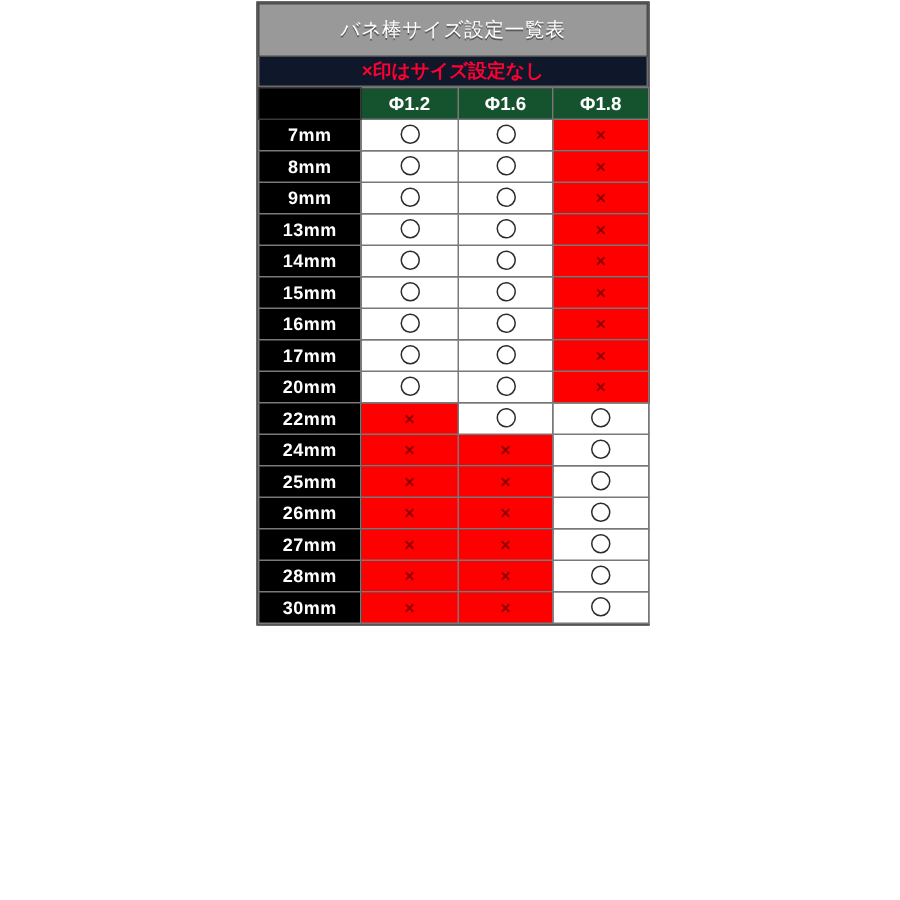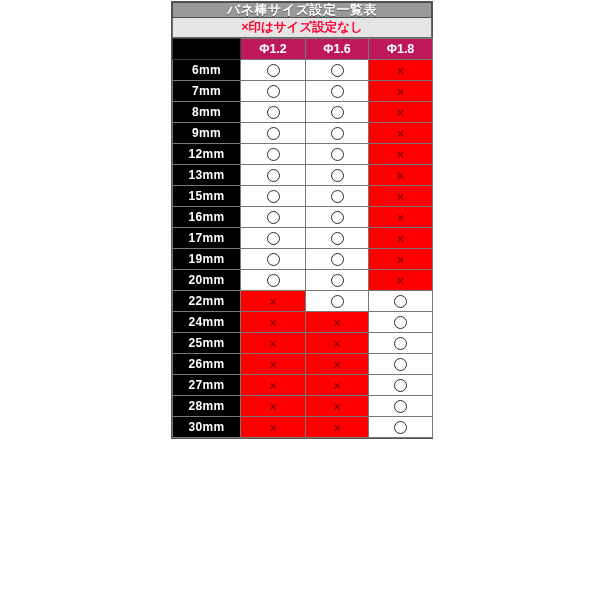--- a/index.html
+++ b/index.html
@@ -27,38 +27,38 @@
     left: 171px;
     top: 1px;
     width: 262px;
     background: #000000;
     border: 1px solid #555555;
     box-sizing: border-box;
   }
 
   
   .title-bar {
-    height: 16px;
+    height: 36px;
     background: #999999;
     border: 1px solid #4d4d4d;
     box-sizing: border-box;
     display: flex;
     align-items: center;
     justify-content: center;
     color: #ffffff;
     font-size: 13px;
-    font-weight: bold;
+    font-weight: normal;
     letter-spacing: 0.5px;
     text-shadow: 0 1px 0 #5a5a5a;
   }
 
   
   .subtitle-bar {
     height: 20px;
-    background: #e5e5e5;
+    background: #0f172a;
     border: 1px solid #6b6b6b;
     border-top: none;
     box-sizing: border-box;
     display: flex;
     align-items: center;
     justify-content: center;
     color: #ff0033;
     font-size: 12.5px;
     font-weight: bold;
   }
@@ -79,21 +79,21 @@
     margin: 0;
     height: 21px;
     border: 1px solid #787878;
     box-sizing: border-box;
     text-align: center;
     vertical-align: middle;
   }
 
   
   thead th {
-    background: #be185d;
+    background: #14532d;
     color: #ffffff;
     font-size: 12.5px;
     font-weight: bold;
     height: 23px;
     border-color: #6e6e6e;
   }
   thead th.corner {
     background: #000000;
     border-color: #3a3a3a;
   }
@@ -157,75 +157,63 @@
       <thead>
         <tr>
           <th class="corner"></th>
           <th>Φ1.2</th>
           <th>Φ1.6</th>
           <th>Φ1.8</th>
         </tr>
       </thead>
       <tbody id="grid-body">
           <tr>
-            <td class="row-label">6mm</td>
-            <td class="cell-ok"><span class="mark-circle"></span></td>
-            <td class="cell-ok"><span class="mark-circle"></span></td>
-            <td class="cell-no"><span class="mark-cross">×</span></td>
-          </tr>
-          <tr>
             <td class="row-label">7mm</td>
             <td class="cell-ok"><span class="mark-circle"></span></td>
             <td class="cell-ok"><span class="mark-circle"></span></td>
             <td class="cell-no"><span class="mark-cross">×</span></td>
           </tr>
           <tr>
             <td class="row-label">8mm</td>
             <td class="cell-ok"><span class="mark-circle"></span></td>
             <td class="cell-ok"><span class="mark-circle"></span></td>
             <td class="cell-no"><span class="mark-cross">×</span></td>
           </tr>
           <tr>
             <td class="row-label">9mm</td>
             <td class="cell-ok"><span class="mark-circle"></span></td>
             <td class="cell-ok"><span class="mark-circle"></span></td>
             <td class="cell-no"><span class="mark-cross">×</span></td>
           </tr>
           <tr>
-            <td class="row-label">12mm</td>
-            <td class="cell-ok"><span class="mark-circle"></span></td>
-            <td class="cell-ok"><span class="mark-circle"></span></td>
-            <td class="cell-no"><span class="mark-cross">×</span></td>
-          </tr>
-          <tr>
             <td class="row-label">13mm</td>
             <td class="cell-ok"><span class="mark-circle"></span></td>
             <td class="cell-ok"><span class="mark-circle"></span></td>
             <td class="cell-no"><span class="mark-cross">×</span></td>
           </tr>
           <tr>
+            <td class="row-label">14mm</td>
+            <td class="cell-ok"><span class="mark-circle"></span></td>
+            <td class="cell-ok"><span class="mark-circle"></span></td>
+            <td class="cell-no"><span class="mark-cross">×</span></td>
+          </tr>
+          <tr>
             <td class="row-label">15mm</td>
             <td class="cell-ok"><span class="mark-circle"></span></td>
             <td class="cell-ok"><span class="mark-circle"></span></td>
             <td class="cell-no"><span class="mark-cross">×</span></td>
           </tr>
           <tr>
             <td class="row-label">16mm</td>
             <td class="cell-ok"><span class="mark-circle"></span></td>
             <td class="cell-ok"><span class="mark-circle"></span></td>
             <td class="cell-no"><span class="mark-cross">×</span></td>
           </tr>
           <tr>
             <td class="row-label">17mm</td>
-            <td class="cell-ok"><span class="mark-circle"></span></td>
-            <td class="cell-ok"><span class="mark-circle"></span></td>
-            <td class="cell-no"><span class="mark-cross">×</span></td>
-          </tr>
-          <tr>
-            <td class="row-label">19mm</td>
             <td class="cell-ok"><span class="mark-circle"></span></td>
             <td class="cell-ok"><span class="mark-circle"></span></td>
             <td class="cell-no"><span class="mark-cross">×</span></td>
           </tr>
           <tr>
             <td class="row-label">20mm</td>
             <td class="cell-ok"><span class="mark-circle"></span></td>
             <td class="cell-ok"><span class="mark-circle"></span></td>
             <td class="cell-no"><span class="mark-cross">×</span></td>
           </tr>

